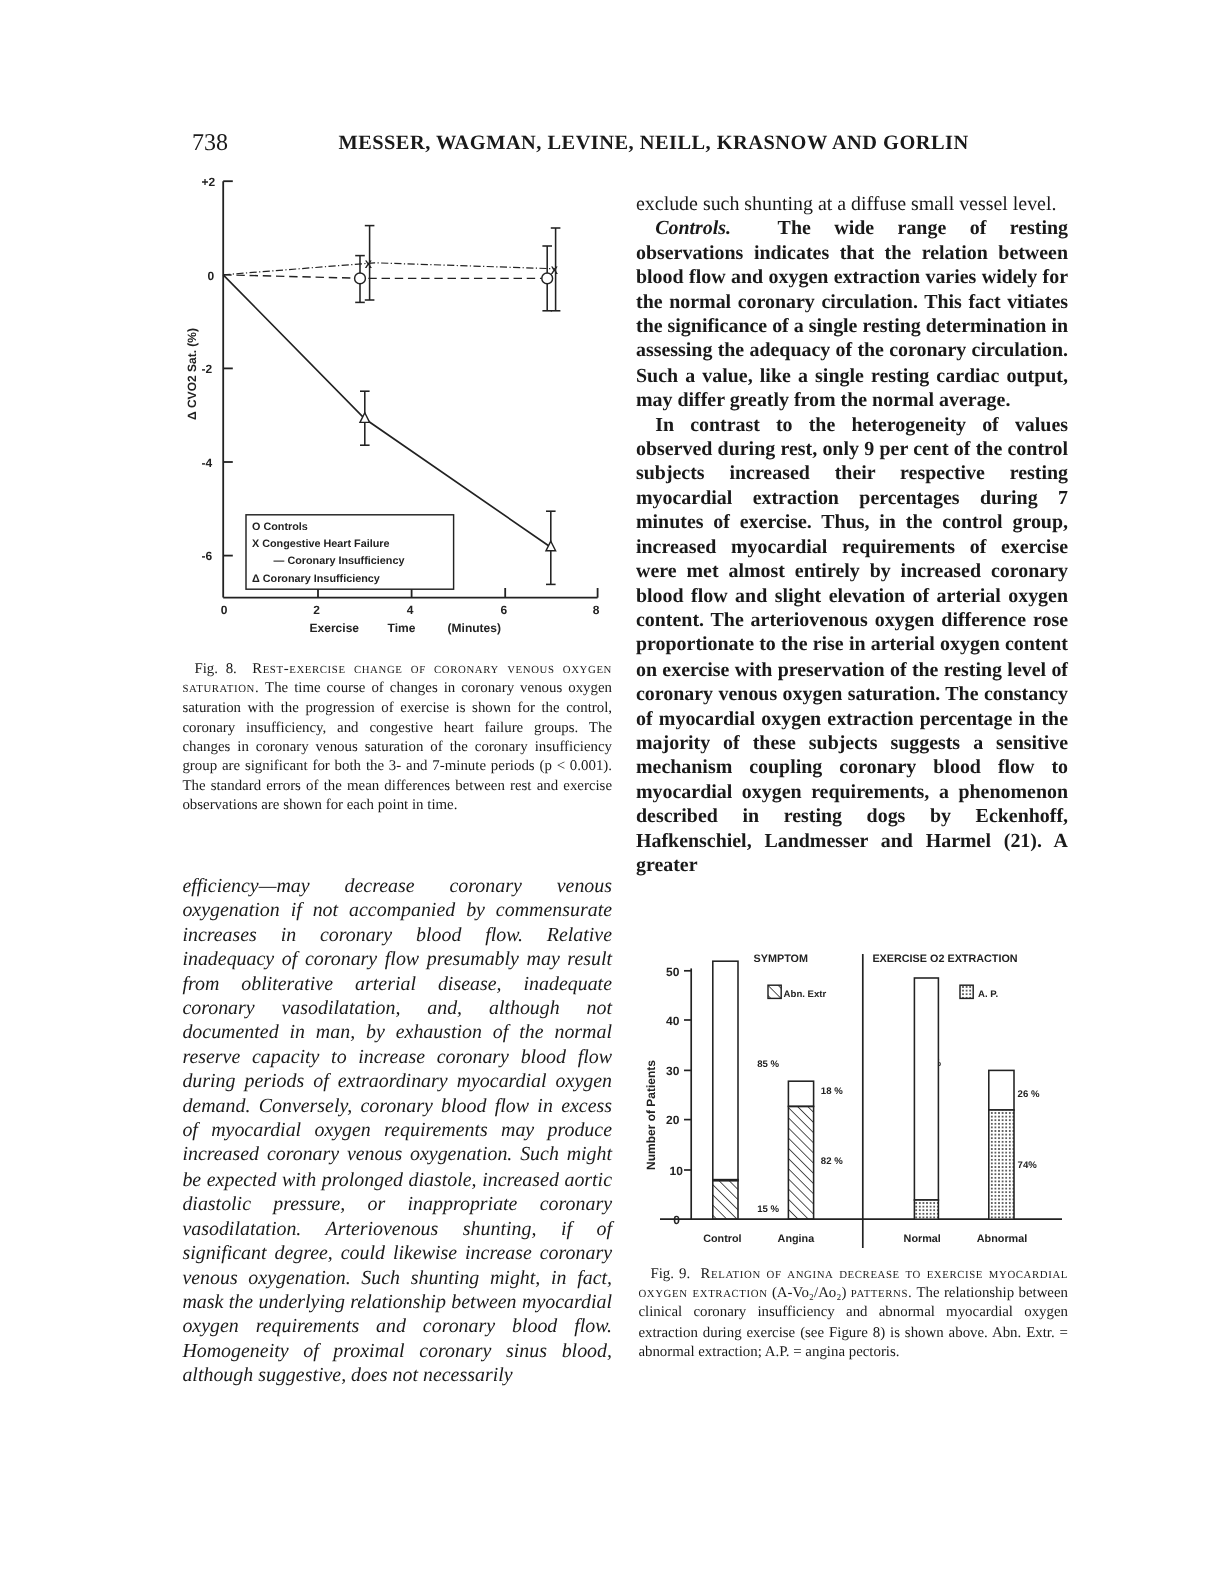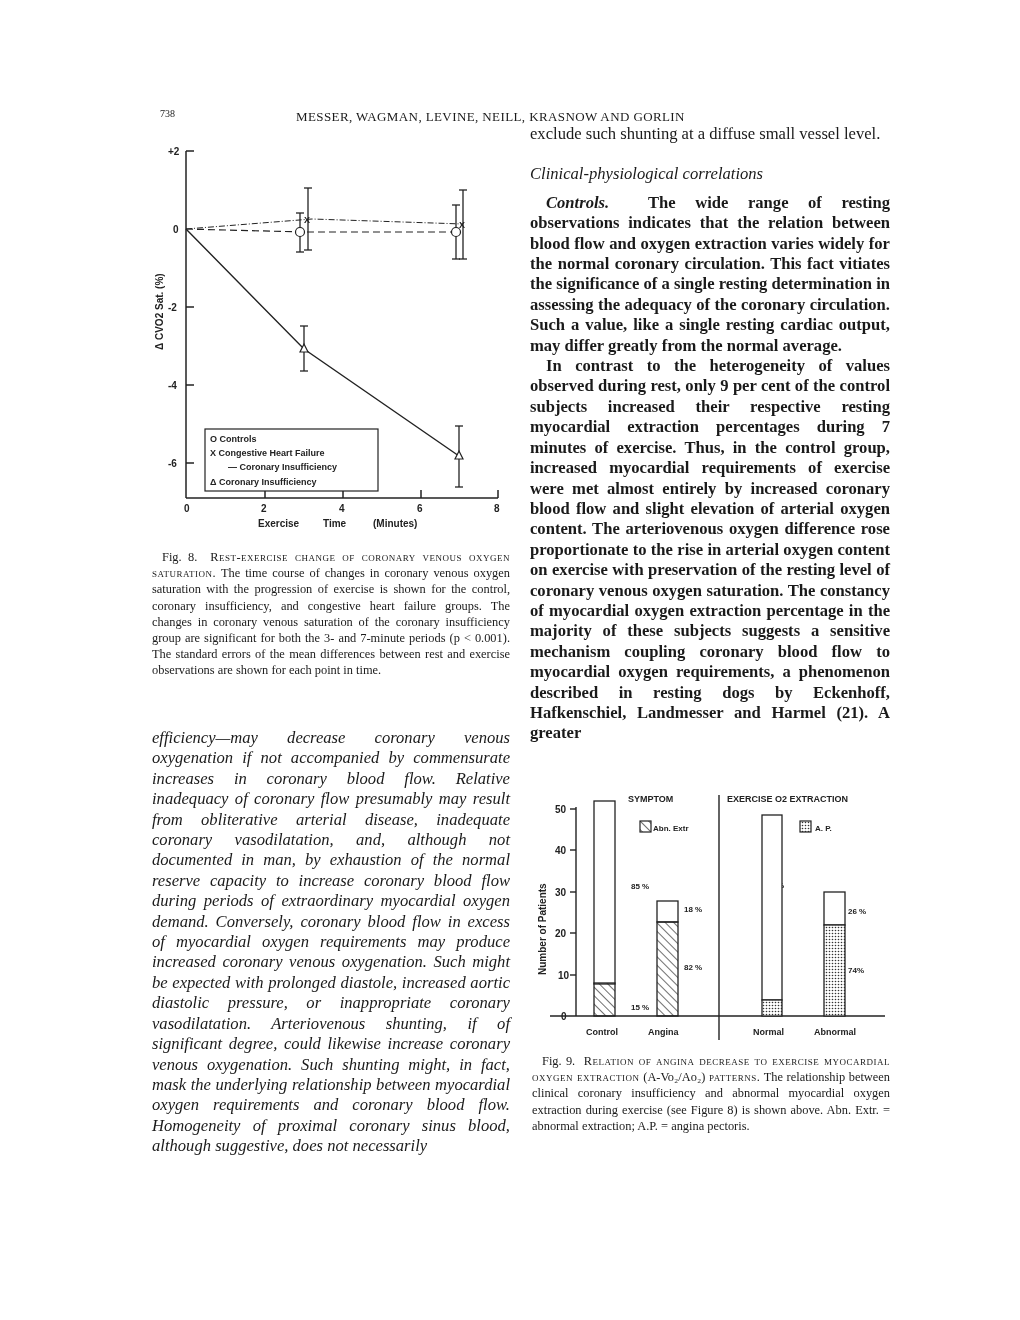--- a/index.html
+++ b/index.html
@@ -1,28 +1,28 @@
 <!DOCTYPE html>
 <html><head>
 <meta charset="utf-8">
 <style>
   html, body { margin:0; padding:0; background:#fff; }
   body { width:1020px; height:1320px; position:relative; overflow:hidden; color:#1a1a1a;
          font-family:"Liberation Serif","DejaVu Serif",serif; }
   .abs { position:absolute; }
-  .hdr-page { left:160px; top:108px; font-size:10px; }
-  .hdr-auth { left:296px; top:109px; font-size:13px; letter-spacing:0.4px; }
+  .hdr-page { left:160px; top:108px; font-size:20px; }
+  .hdr-auth { left:282px; top:109px; font-size:17px; letter-spacing:0.4px;font-weight:bold; }
   .fig8 { left:130px; top:140px; width:380px; height:395px; }
   .cap { font-size:12.4px; line-height:16.2px; text-align:justify; }
   .cap8 { left:152px; top:536px; width:358px; text-indent:10px;margin-top:13px; }
   .cap9 { left:532px; top:1053px; width:358px; text-indent:10px; }
   .sc { font-variant:small-caps; letter-spacing:0.5px; }
   .body { font-size:16.6px; line-height:20.4px; text-align:justify; }
   .colL { left:152px; top:728px; width:358px;font-style:italic; }
-  .colR { left:530px; top:124px; width:360px; }
+  .colR { left:530px; top:160px; width:360px; }
   .colR p { margin:0; }
   .indent { text-indent:16px;font-weight:bold; }
   .sect { font-style:italic; margin:20px 0 8px 0 !important; }
   .fig9 { left:510px; top:785px; width:390px; height:260px; }
   svg text { font-family:"Liberation Sans","DejaVu Sans",sans-serif; font-weight:bold; }
 </style>
 </head>
 <body>
 
 <div class="abs hdr-page">738</div>
@@ -113,21 +113,20 @@
 <div class="abs cap cap8">
   <span>Fig. 8.</span>&nbsp;
   <span class="sc">Rest-exercise change of coronary venous oxygen saturation.</span>
   <span>The time course of changes in coronary venous oxygen saturation with the progression of exercise is shown for the control, coronary insufficiency, and congestive heart failure groups. The changes in coronary venous saturation of the coronary insufficiency group are significant for both the 3- and 7-minute periods (p &lt; 0.001). The standard errors of the mean differences between rest and exercise observations are shown for each point in time.</span>
 </div>
 
 <div class="abs body colL">efficiency—may decrease coronary venous oxygenation if not accompanied by commensurate increases in coronary blood flow. Relative inadequacy of coronary flow presumably may result from obliterative arterial disease, inadequate coronary vasodilatation, and, although not documented in man, by exhaustion of the normal reserve capacity to increase coronary blood flow during periods of extraordinary myocardial oxygen demand. Conversely, coronary blood flow in excess of myocardial oxygen requirements may produce increased coronary venous oxygenation. Such might be expected with prolonged diastole, increased aortic diastolic pressure, or inappropriate coronary vasodilatation. Arteriovenous shunting, if of significant degree, could likewise increase coronary venous oxygenation. Such shunting might, in fact, mask the underlying relationship between myocardial oxygen requirements and coronary blood flow. Homogeneity of proximal coronary sinus blood, although suggestive, does not necessarily</div>
 
 <div class="abs body colR">
   <p>exclude such shunting at a diffuse small vessel level.</p>
-  <p class="sect">Clinical-physiological correlations</p>
   <p class="indent"><i>Controls.</i>&nbsp; <span>The wide range of resting observations indicates that the relation between blood flow and oxygen extraction varies widely for the normal coronary circulation. This fact vitiates the significance of a single resting determination in assessing the adequacy of the coronary circulation. Such a value, like a single resting cardiac output, may differ greatly from the normal average.</span></p>
   <p class="indent">In contrast to the heterogeneity of values observed during rest, only 9 per cent of the control subjects increased their respective resting myocardial extraction percentages during 7 minutes of exercise. Thus, in the control group, increased myocardial requirements of exercise were met almost entirely by increased coronary blood flow and slight elevation of arterial oxygen content. The arteriovenous oxygen difference rose proportionate to the rise in arterial oxygen content on exercise with preservation of the resting level of coronary venous oxygen saturation. The constancy of myocardial oxygen extraction percentage in the majority of these subjects suggests a sensitive mechanism coupling coronary blood flow to myocardial oxygen requirements, a phenomenon described in resting dogs by Eckenhoff, Hafkenschiel, Landmesser and Harmel (21). A greater</p>
 </div>
 
 <div class="abs fig9">
 <svg width="390" height="260" viewBox="0 0 390 260">
   <defs>
     <pattern id="hatch2" width="6" height="6" patternUnits="userSpaceOnUse" patternTransform="rotate(-45)">
       <line x1="0" y1="0" x2="0" y2="6" stroke="#222" stroke-width="1.3"></line>
     </pattern>

